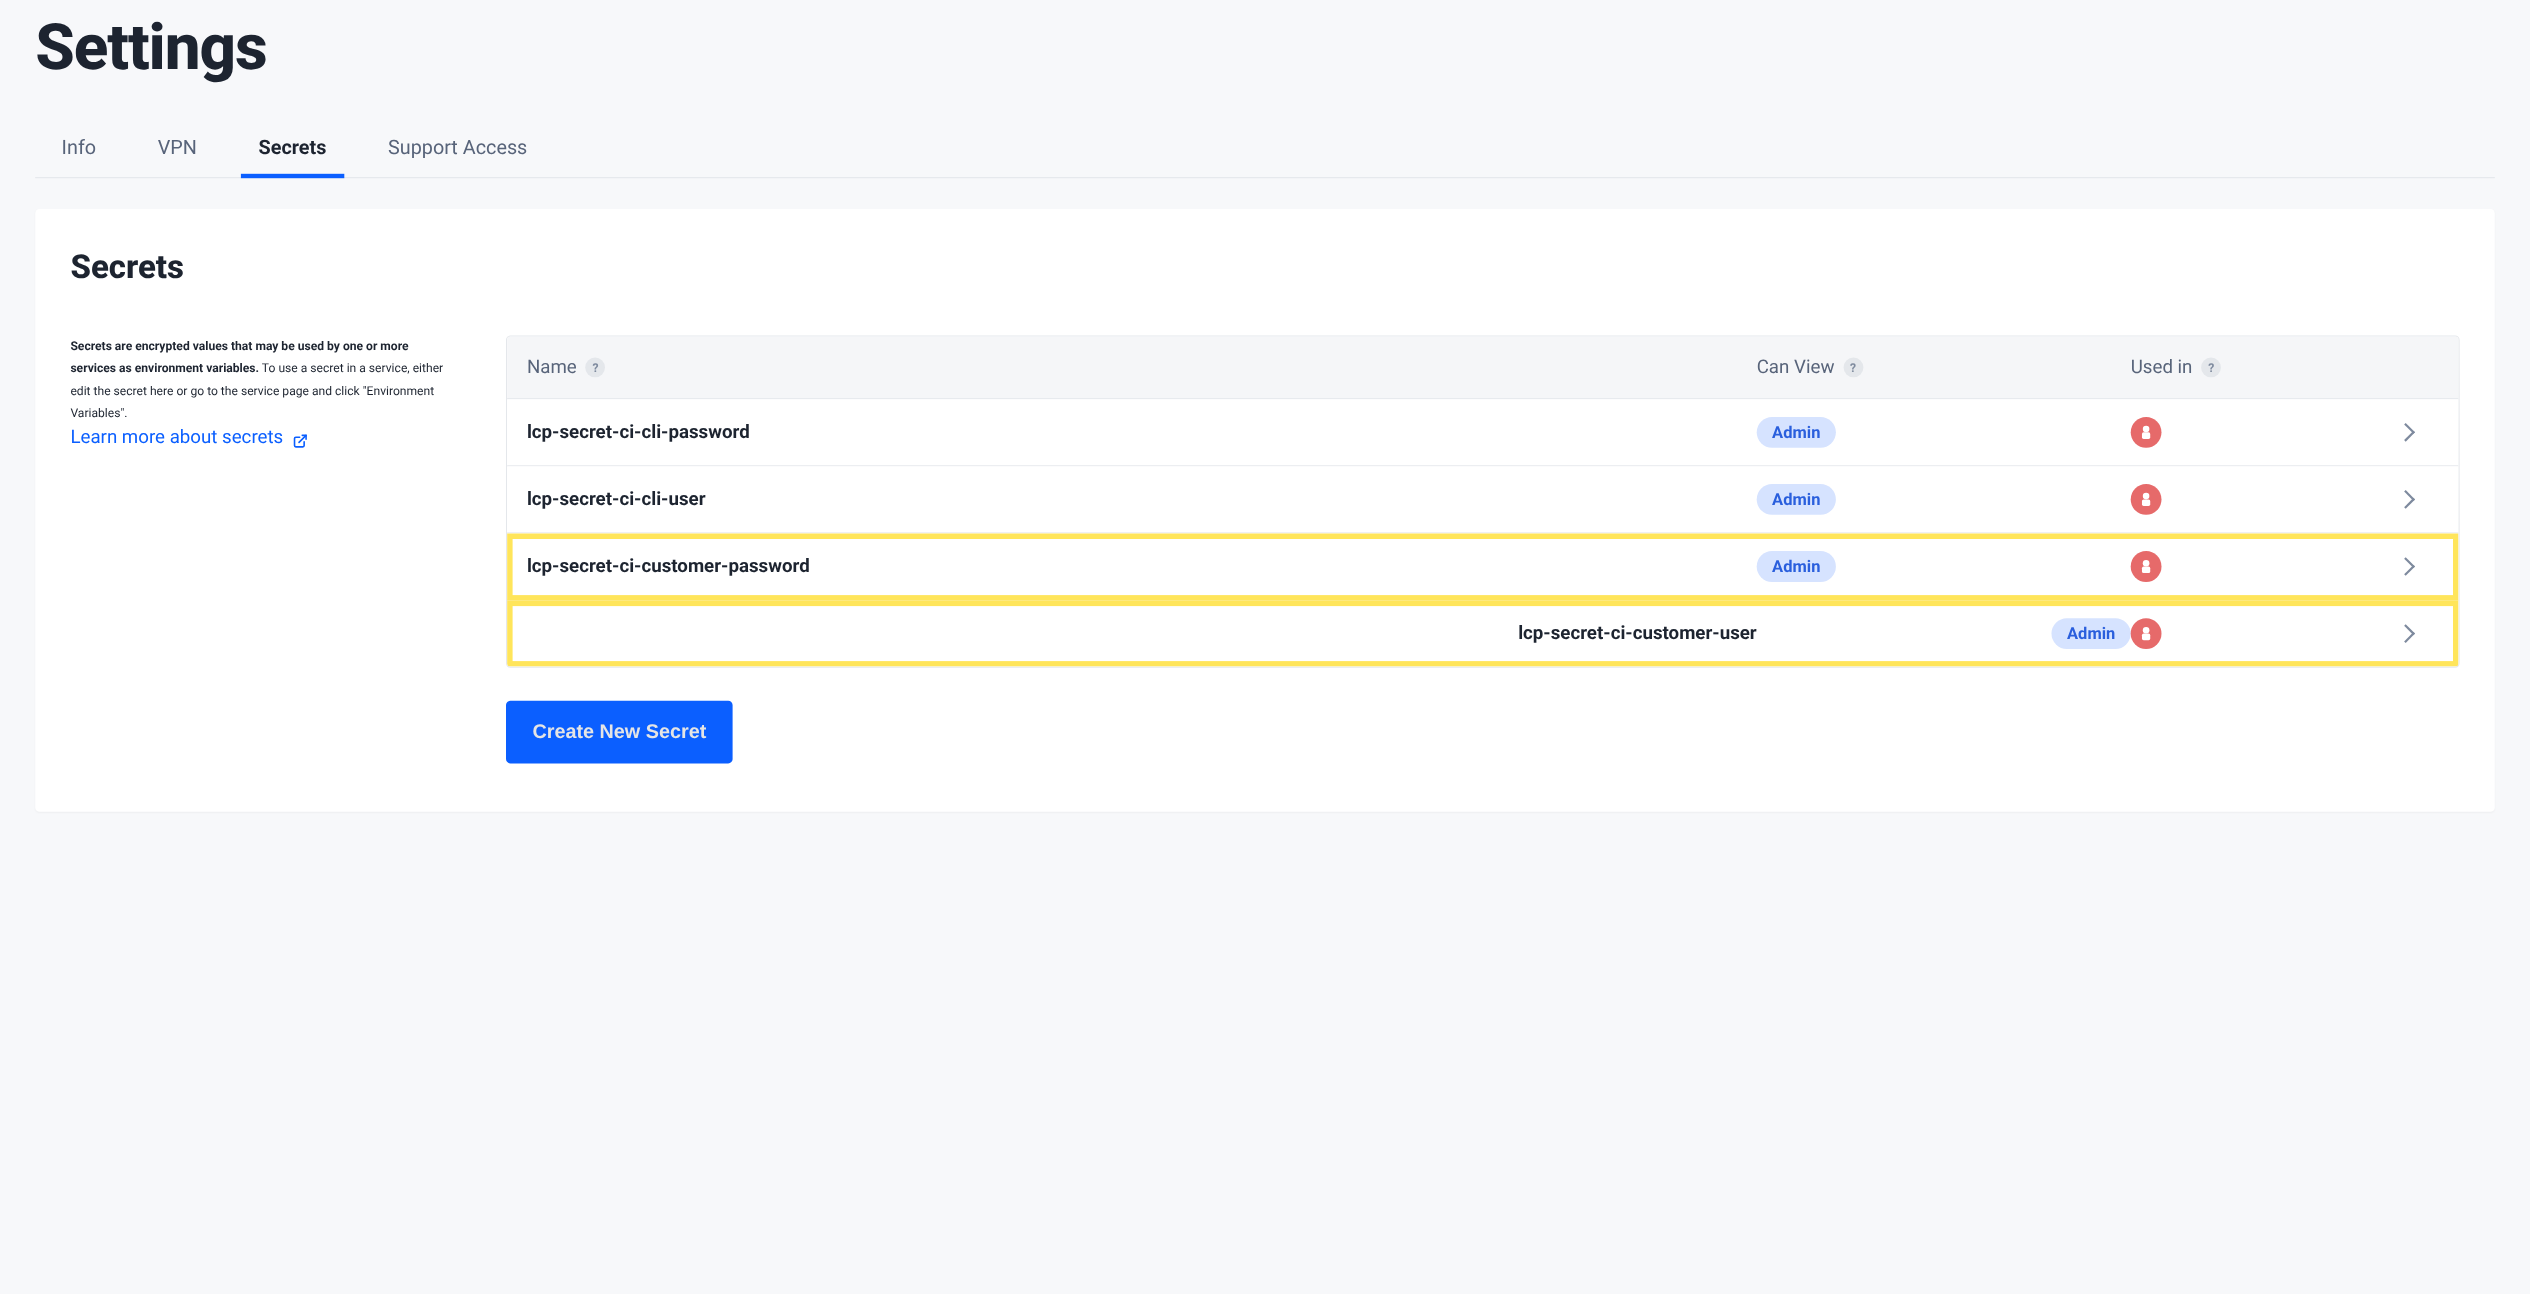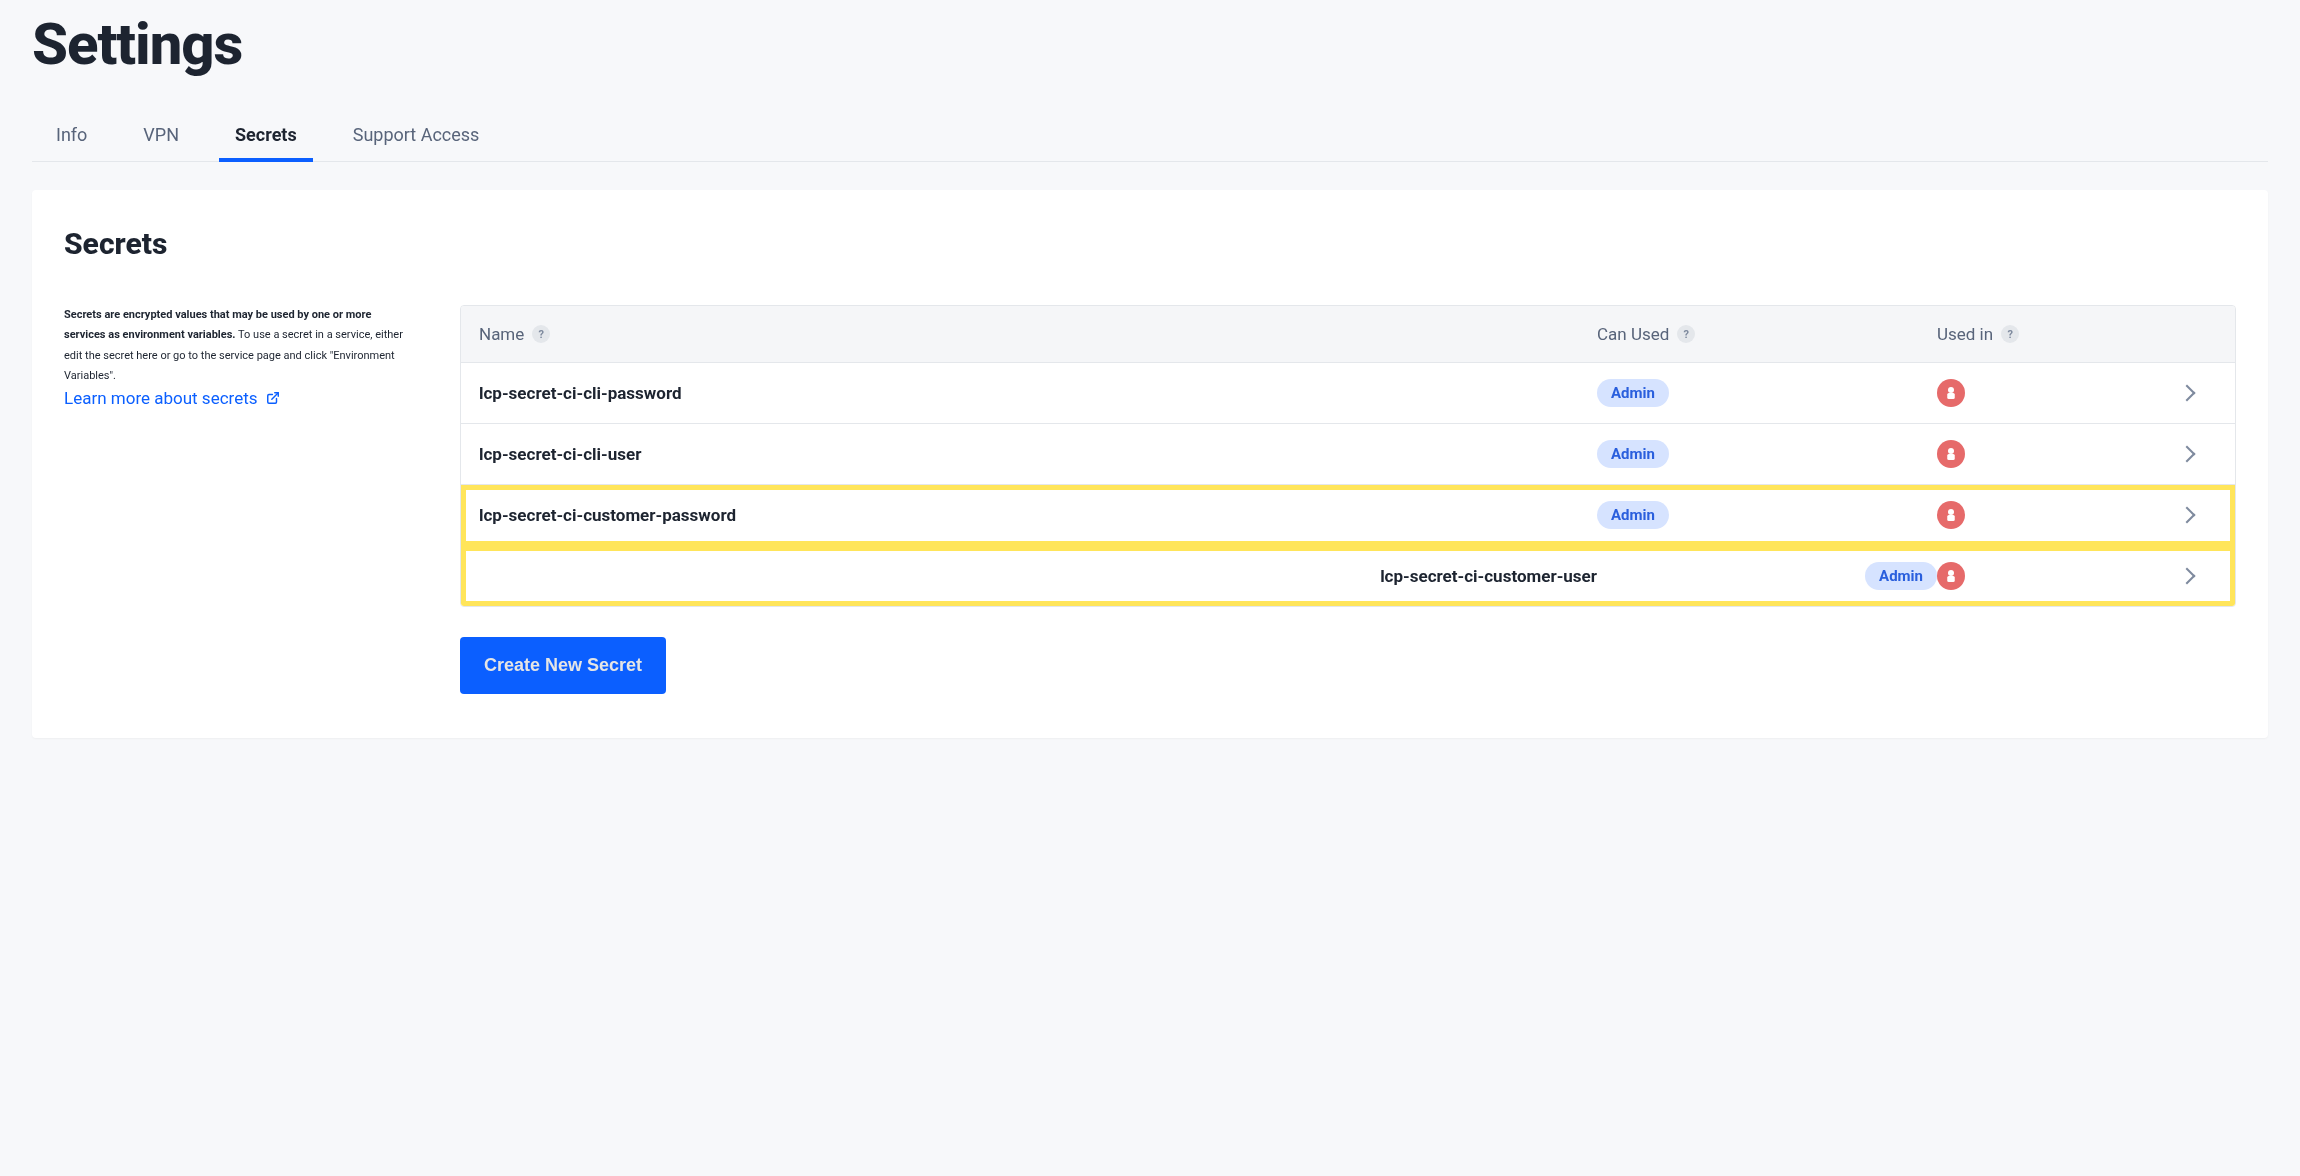--- a/index.html
+++ b/index.html
@@ -21,21 +21,21 @@
   .tabs{display:flex;gap:48px;border-bottom:1px solid var(--border);padding-left:20px;}
   .tab{font-size:18px;color:var(--text-med);padding:10px 4px 16px;cursor:pointer;position:relative;}
   .tab.active{color:var(--text-dark);font-weight:700;}
   .tab.active::after{content:"";position:absolute;left:-12px;right:-12px;bottom:-1px;height:4px;background:var(--blue);}
   .panel{background:var(--panel);margin-top:28px;border-radius:4px;padding:36px 32px 44px;box-shadow:0 1px 2px rgba(0,0,0,.04);}
   .panel-inner{display:flex;gap:56px;align-items:flex-start;}
   .sidebar{width:340px;flex:0 0 340px;}
   .section-title{font-size:30px;font-weight:800;margin:0 0 44px 0;}
   .desc{color:var(--text-dark);font-size:11px;line-height:1.85;margin:0 0 2px 0;}
   .desc .desc-bold{font-weight:700;}
-  .learn{color:var(--blue);font-size:17px;text-decoration:none;display:inline-flex;align-items:center;gap:8px;cursor:pointer;}
+  .learn{color:var(--blue);font-size:17px;text-decoration:none;display:inline-flex;align-items:flex-end;gap:8px;cursor:pointer;}
   .ext-icon{width:14px;height:14px;}
   .table-wrap{flex:1;}
   .table{border:1px solid var(--border);border-radius:4px;overflow:hidden;}
   .thead,.trow{display:grid;grid-template-columns:1fr 340px 220px 60px;align-items:center;}
   .thead{background:#f5f6f8;color:var(--text-med);font-size:17px;padding:18px 18px;border-bottom:1px solid var(--border);}
   .th{display:flex;align-items:center;gap:8px;}
   .help{display:inline-flex;align-items:center;justify-content:center;width:18px;height:18px;border-radius:50%;background:#e4e7eb;color:#7e8a9e;font-size:11px;font-weight:700;cursor:help;}
   .trow{background:#fff;border-bottom:1px solid var(--border);padding:16px 18px;}
   .trow:last-child{border-bottom:none;text-align:right;}
   .trow.highlighted{outline:5px solid var(--highlight);outline-offset:-5px;}
@@ -81,21 +81,21 @@
 
       <div class="table-wrap">
         <div class="table">
 
           <div class="thead">
             <div class="th">
               <span>Name</span>
               <span class="help">?</span>
             </div>
             <div class="th">
-              <span>Can Used</span>
+              <span>Can View</span>
               <span class="help">?</span>
             </div>
             <div class="th">
               <span>Used in</span>
               <span class="help">?</span>
             </div>
             <div></div>
           </div>
 
           <div class="trow">

